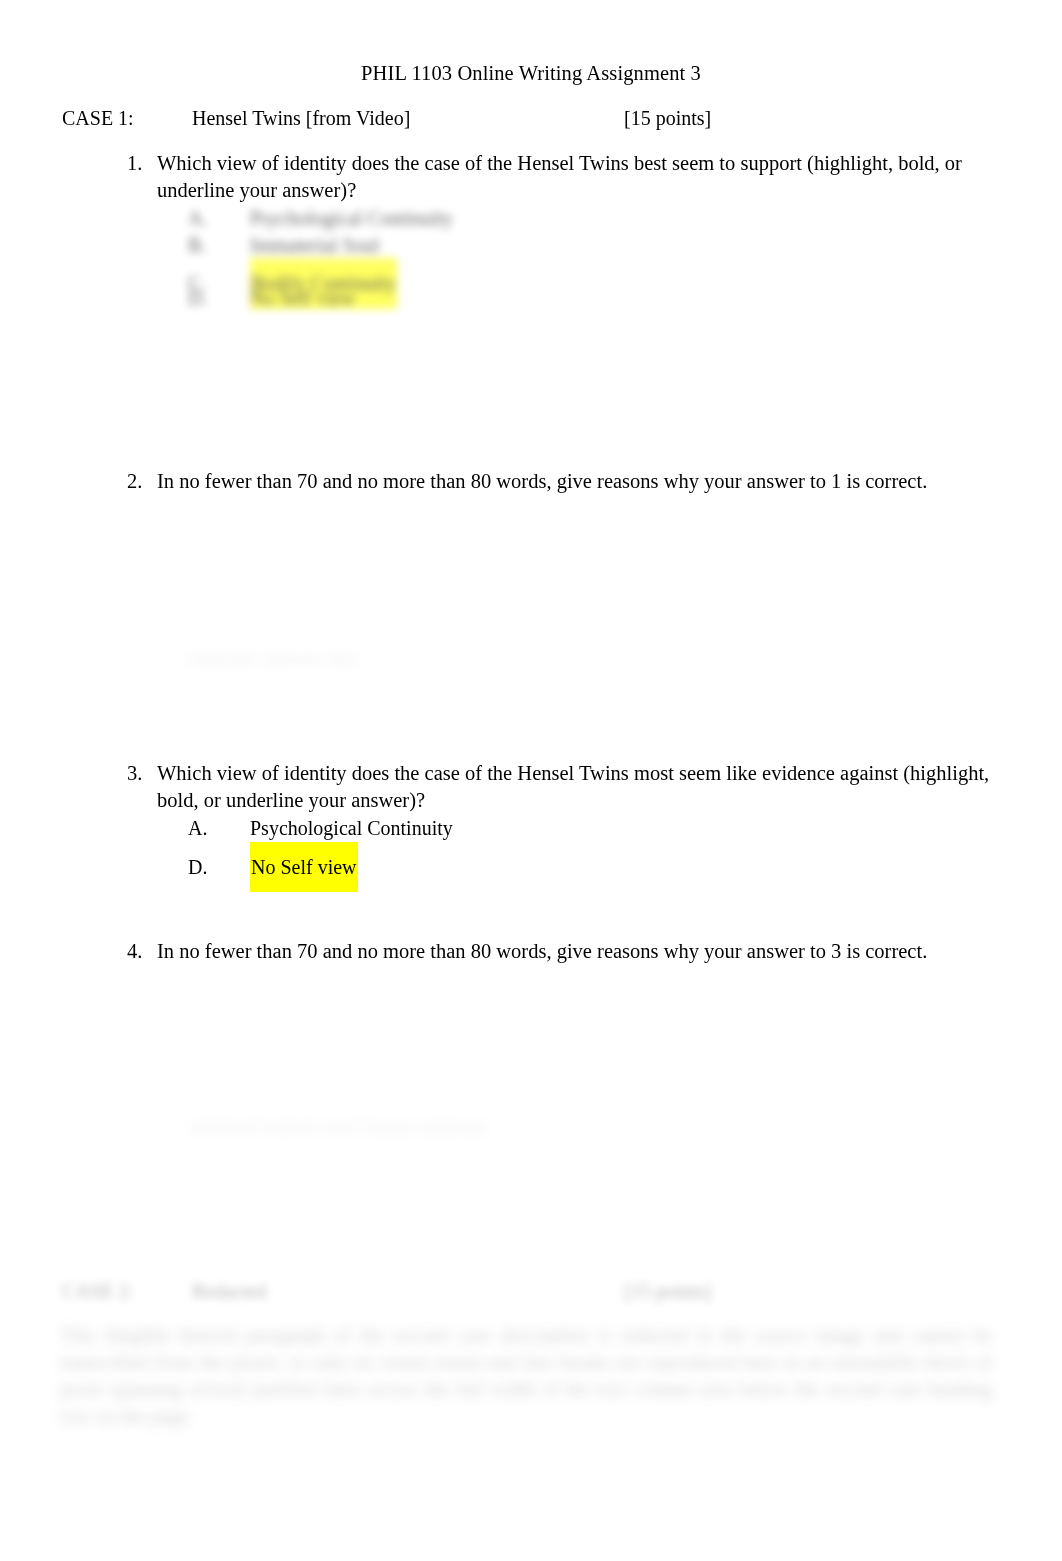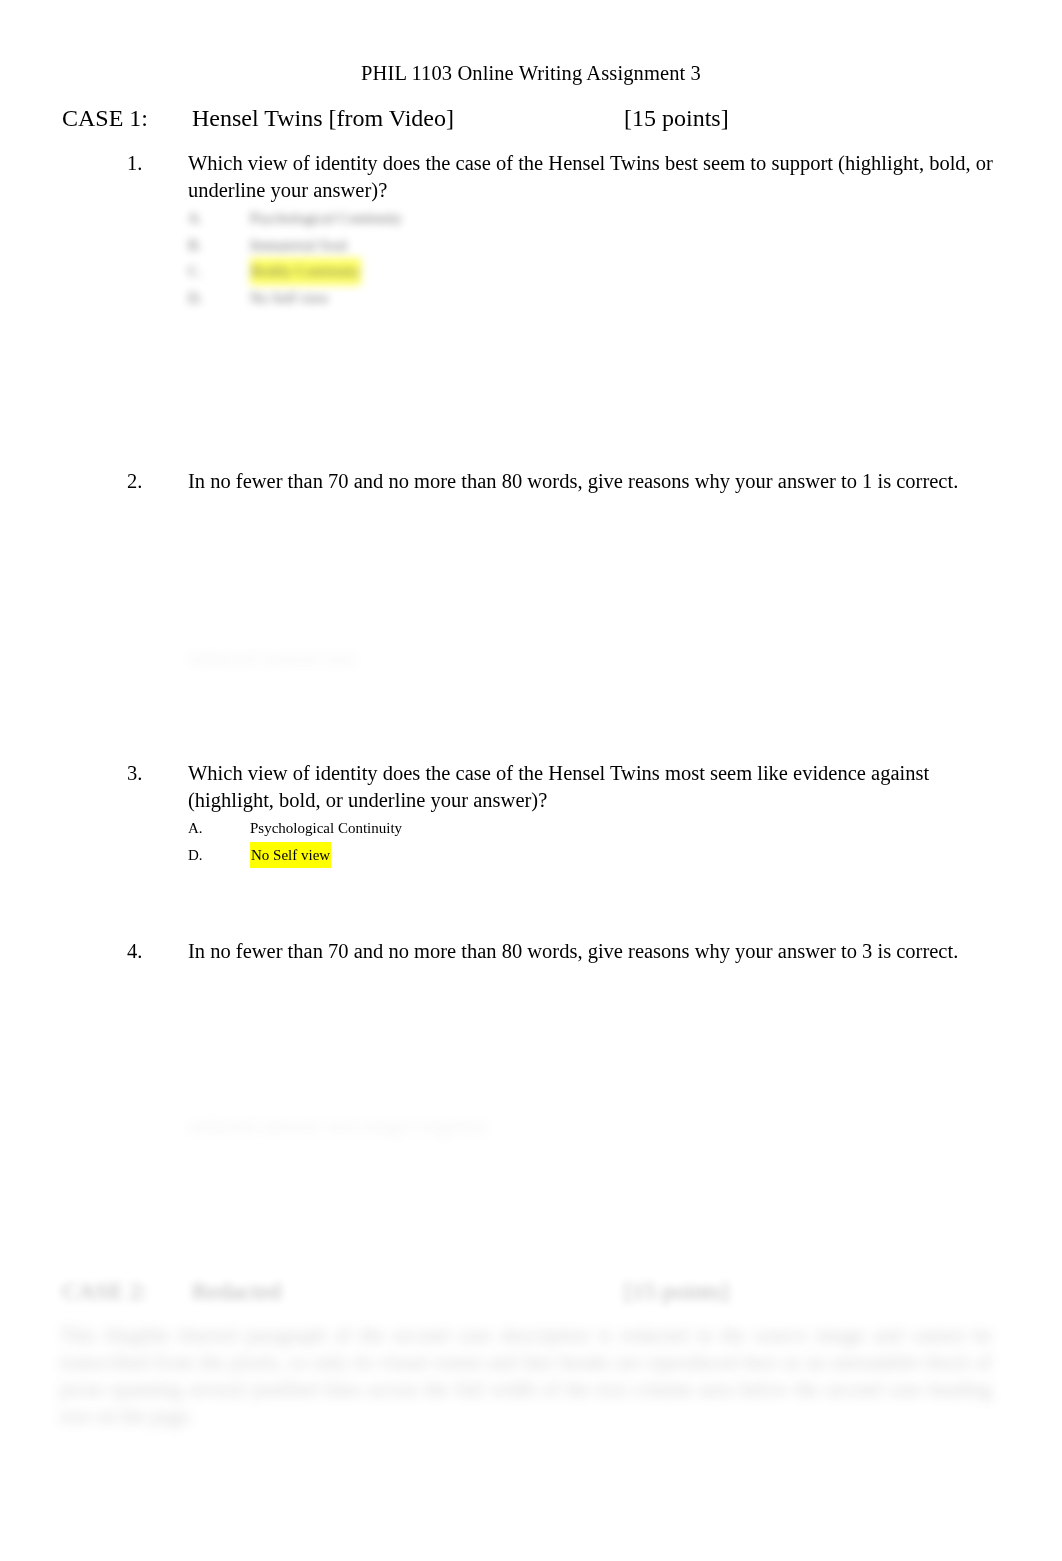--- a/index.html
+++ b/index.html
@@ -30,21 +30,21 @@
     font-size: 20.5px;
     line-height: 26px;
     letter-spacing: 0.1px;
   }
 
   
   .case-row {
     position: absolute;
     left: 62px;
     width: 940px;
-    font-size: 24px;
+    font-size: 20px;
     line-height: 26px;
   }
   .case-label {
     display: inline-block;
     width: 130px;
   }
   .case-name {
     display: inline-block;
     width: 432px;
   }
@@ -61,46 +61,46 @@
     line-height: 26.5px;
   }
   .q-num {
     position: absolute;
     left: 0;
     top: 0;
     width: 52px;
   }
   .q-text {
     display: block;
-    margin-left: 61px;
+    margin-left: 30px;
   }
 
   
   .opts {
     position: absolute;
     left: 188px;
     width: 500px;
-    font-size: 15px;
+    font-size: 20px;
     line-height: 26.6px;
   }
   .opt {
     position: relative;
     height: 26.6px;
     white-space: nowrap;
   }
   .opt-letter {
     display: inline-block;
     width: 62px;
   }
   .opt-label {
     display: inline-block;
   }
   .hl {
     background-color: #ffff00;
-    padding: 0 1px;
+    padding: 12px 1px;
   }
 
   
   .blur-soft {
     filter: blur(4.2px);
     opacity: 0.62;
   }
   .blur-heavy {
     filter: blur(5.6px);
     opacity: 0.30;

